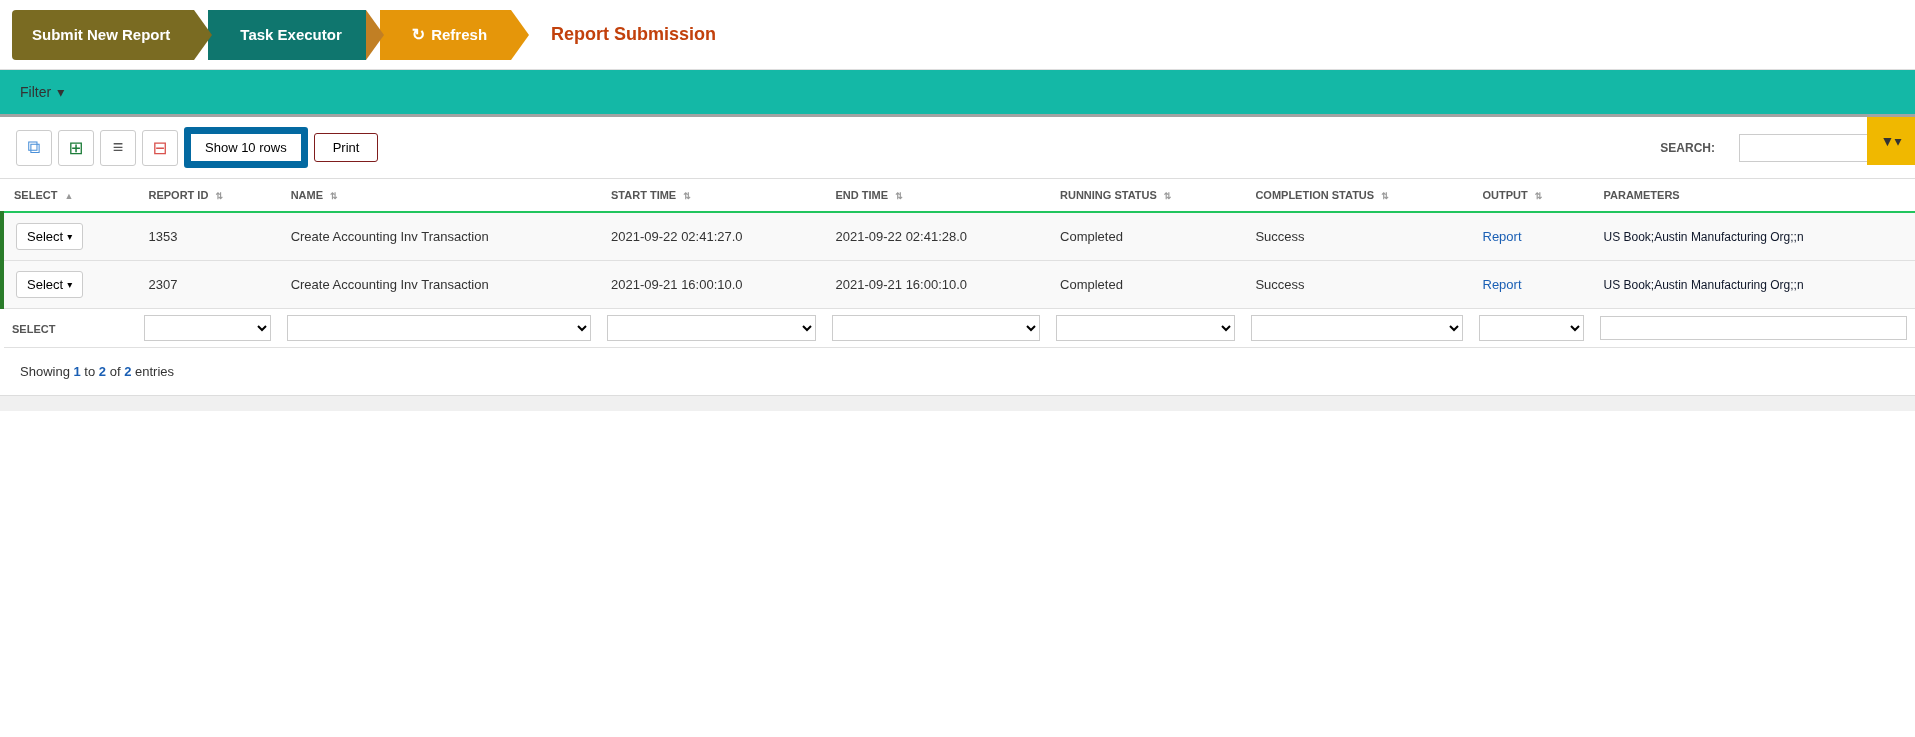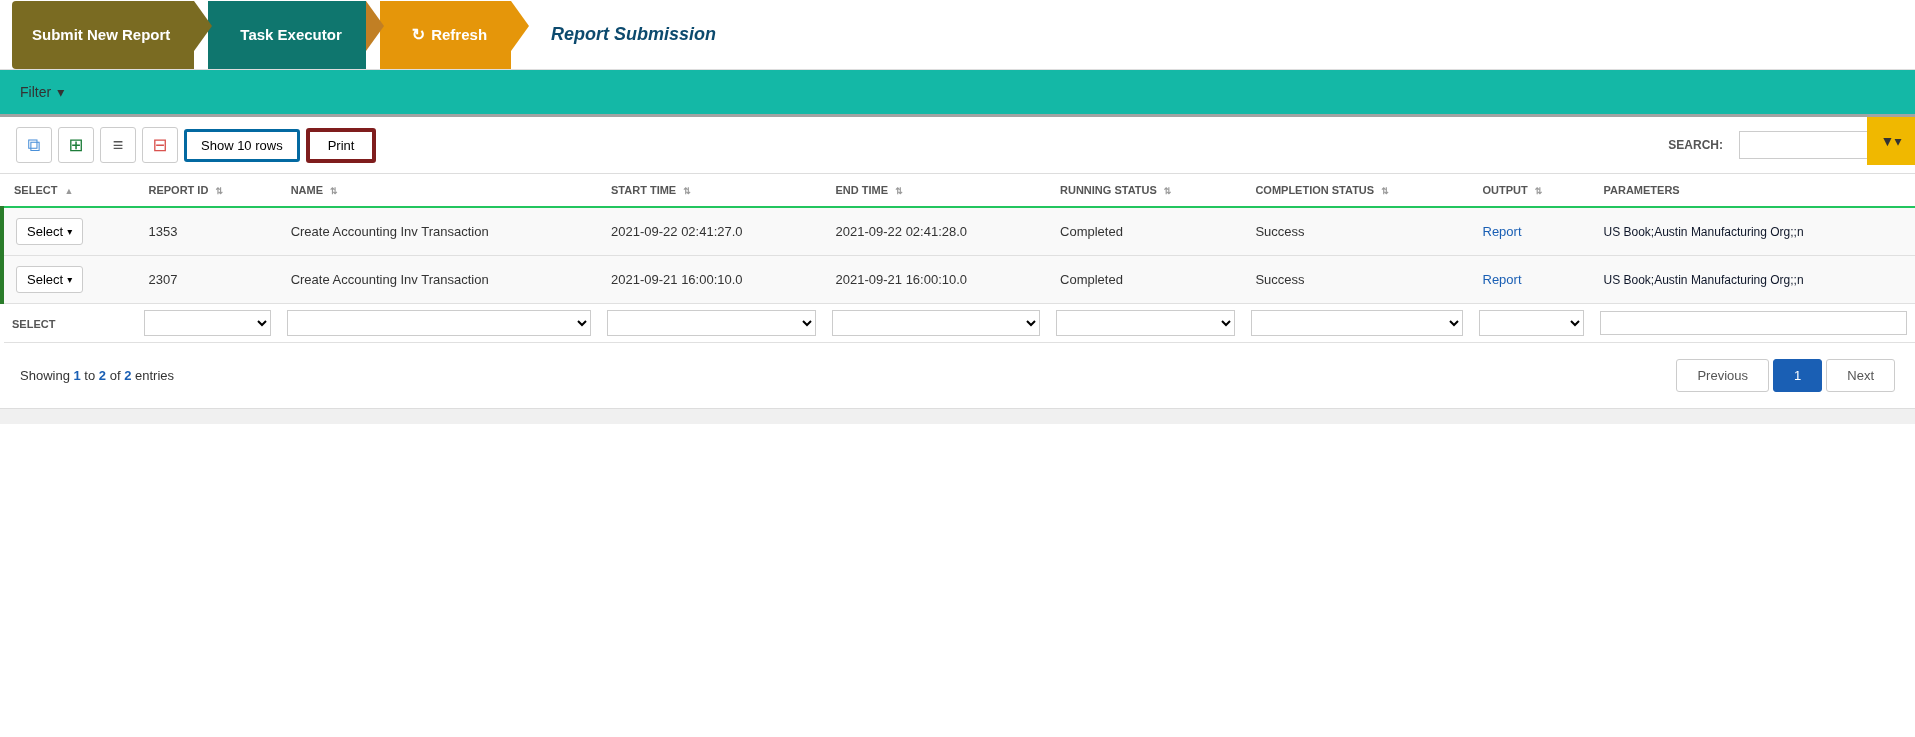--- a/index.html
+++ b/index.html
@@ -10,21 +10,21 @@
       display: flex;
       align-items: center;
       padding: 0;
       background: #fff;
       height: 70px;
       border-bottom: 1px solid #ddd;
     }
     .nav-btn {
       display: flex;
       align-items: center;
-      height: 68px;
+      height: 50px;
       padding: 0 24px 0 20px;
       color: #fff;
       font-size: 15px;
       font-weight: bold;
       position: relative;
       cursor: pointer;
       text-decoration: none;
       white-space: nowrap;
       margin-left: -2px;
     }
@@ -60,23 +60,22 @@
       border-left: 18px solid #e5960a;
     }
     .nav-btn-first {
       border-radius: 4px 0 0 4px;
       margin-left: 12px;
       background: #7a6b22;
     }
     .page-title {
       font-size: 18px;
       font-weight: bold;
-      color: #0c4a6e;
+      color: #c2410c;
       margin-left: 40px;
-      font-style: italic;
     }
 
     
     .filter-bar {
       background: #14b8a6;
       padding: 14px 20px;
       display: flex;
       border-bottom: 3px solid #a3a3a3;
     }
     .filter-btn {
@@ -105,41 +104,41 @@
       border: 1px solid #ccc;
       background: #fff;
       cursor: pointer;
       display: flex;
       align-items: center;
       justify-content: center;
       font-size: 16px;
       border-radius: 3px;
     }
     .rows-btn {
-      border: 3px solid #0369a1;
+      border: 7px solid #0369a1;
       background: #fff;
       padding: 6px 14px;
       cursor: pointer;
       font-size: 13px;
       border-radius: 3px;
     }
     .print-btn {
-      border: 4px solid #7f1d1d;
+      border: 1px solid #7f1d1d;
       background: #fff;
       padding: 6px 18px;
       cursor: pointer;
       font-size: 13px;
       border-radius: 3px;
       text-align: center;
     }
     .search-area {
       margin-left: auto;
       display: flex;
       align-items: center;
-      gap: 16px;
+      gap: 24px;
     }
     .search-label {
       font-size: 12px;
       font-weight: bold;
       color: #555;
     }
     .search-input {
       border: 1px solid #ccc;
       padding: 4px 8px;
       width: 160px;
@@ -486,26 +485,15 @@
 <div class="pagination-area">
   <div>
     <span>Showing </span>
     <span style="color:#1a5fb4; font-weight:bold;">1</span>
     <span> to </span>
     <span style="color:#1a5fb4; font-weight:bold;">2</span>
     <span> of </span>
     <span style="color:#1a5fb4; font-weight:bold;">2</span>
     <span> entries</span>
   </div>
-  <div class="pagination-controls">
-    <button class="page-btn">
-      <span>Previous</span>
-    </button>
-    <button class="page-btn active">
-      <span>1</span>
-    </button>
-    <button class="page-btn">
-      <span>Next</span>
-    </button>
-  </div>
 </div>
 
 <div class="bottom-scroll"></div>
 
 </body></html>

